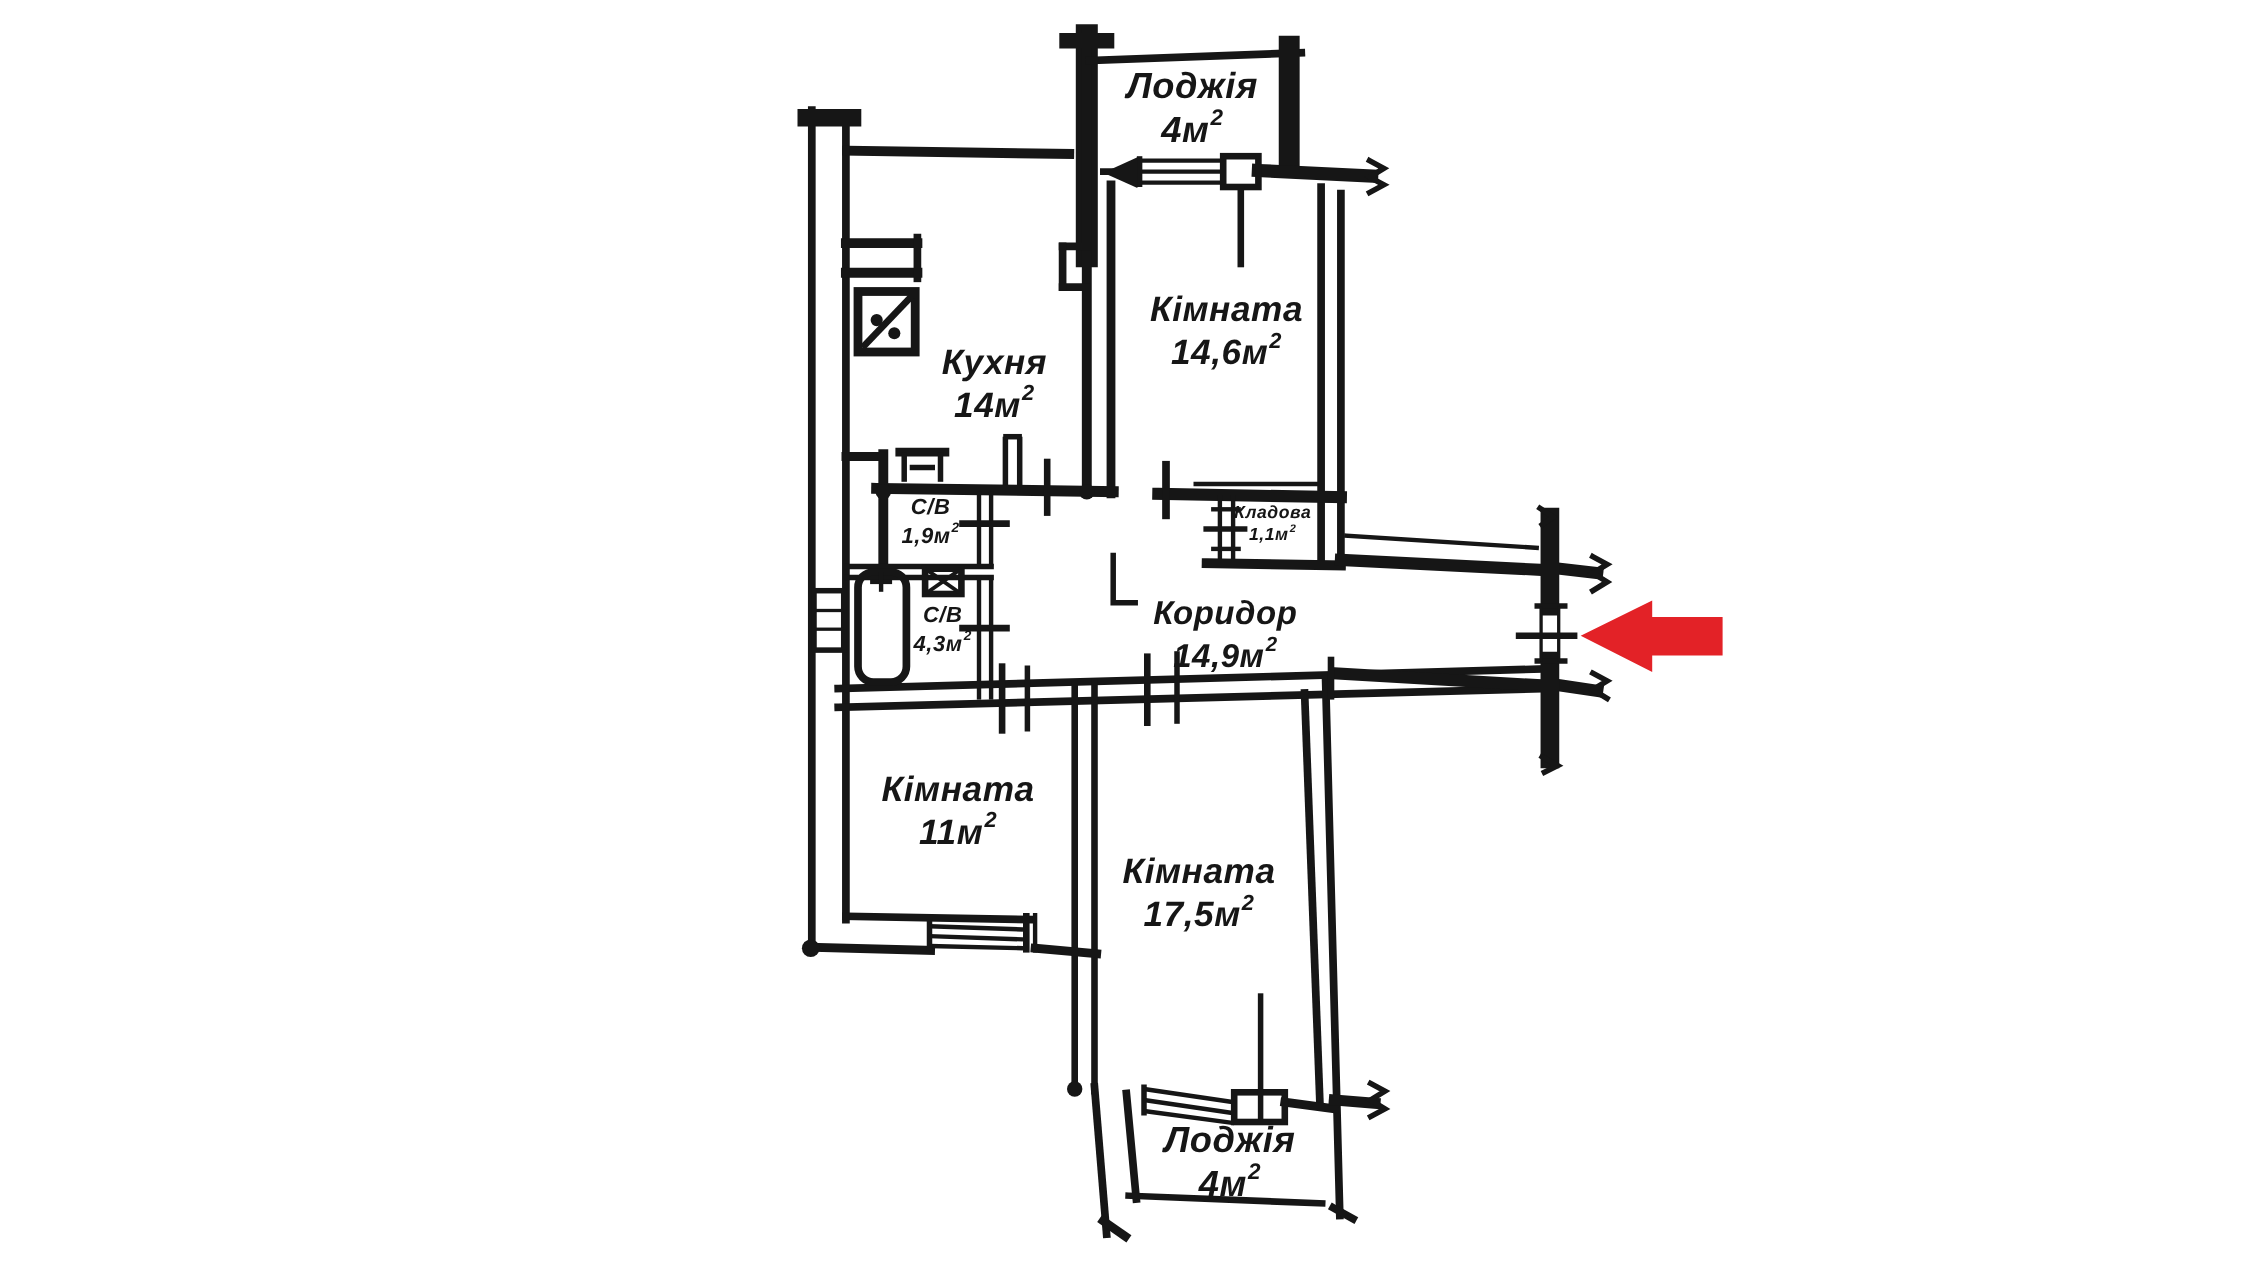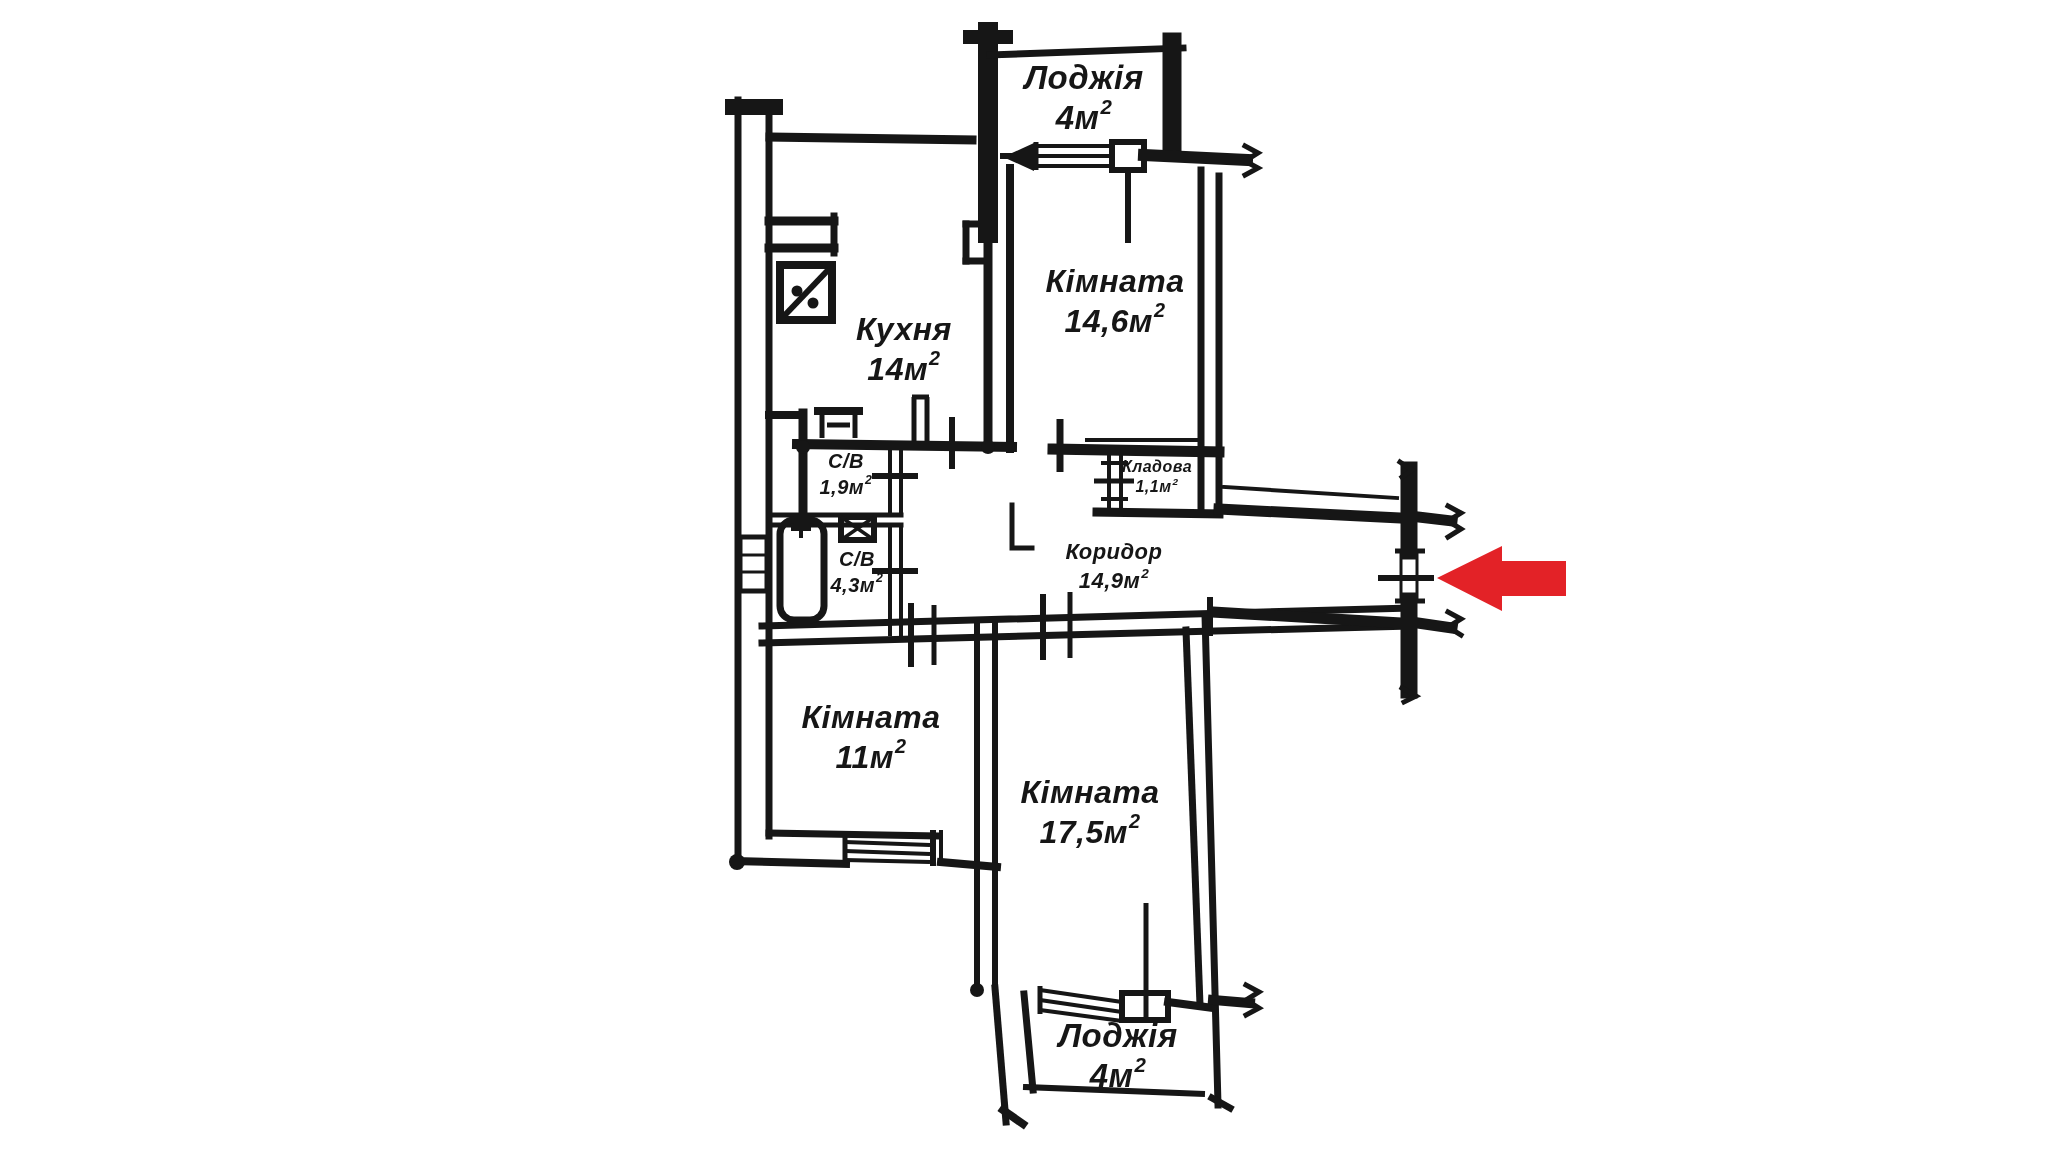--- a/index.html
+++ b/index.html
@@ -34,21 +34,21 @@
   }
   .room-label sup {
     font-size: 0.62em;
     position: relative;
     top: -0.15em;
     margin-left: 1px;
   }
   .fs-big   { font-size: 32px; }
   .fs-loggia{ font-size: 33px; }
   .fs-sv    { font-size: 20px; line-height: 1.3; }
-  .fs-corr  { font-size: 22px; line-height: 1.3; }
+  .fs-corr  { font-size: 30px; line-height: 1.3; }
   .fs-small { font-size: 16px; line-height: 1.25; }
 </style>
 </head>
 <body>
 
 <div class="stage">
 
   <svg class="plan-svg" width="2048" height="1152" viewBox="0 0 2048 1152">
 
     <g fill="none" stroke="var(--ink)" stroke-linecap="square">

